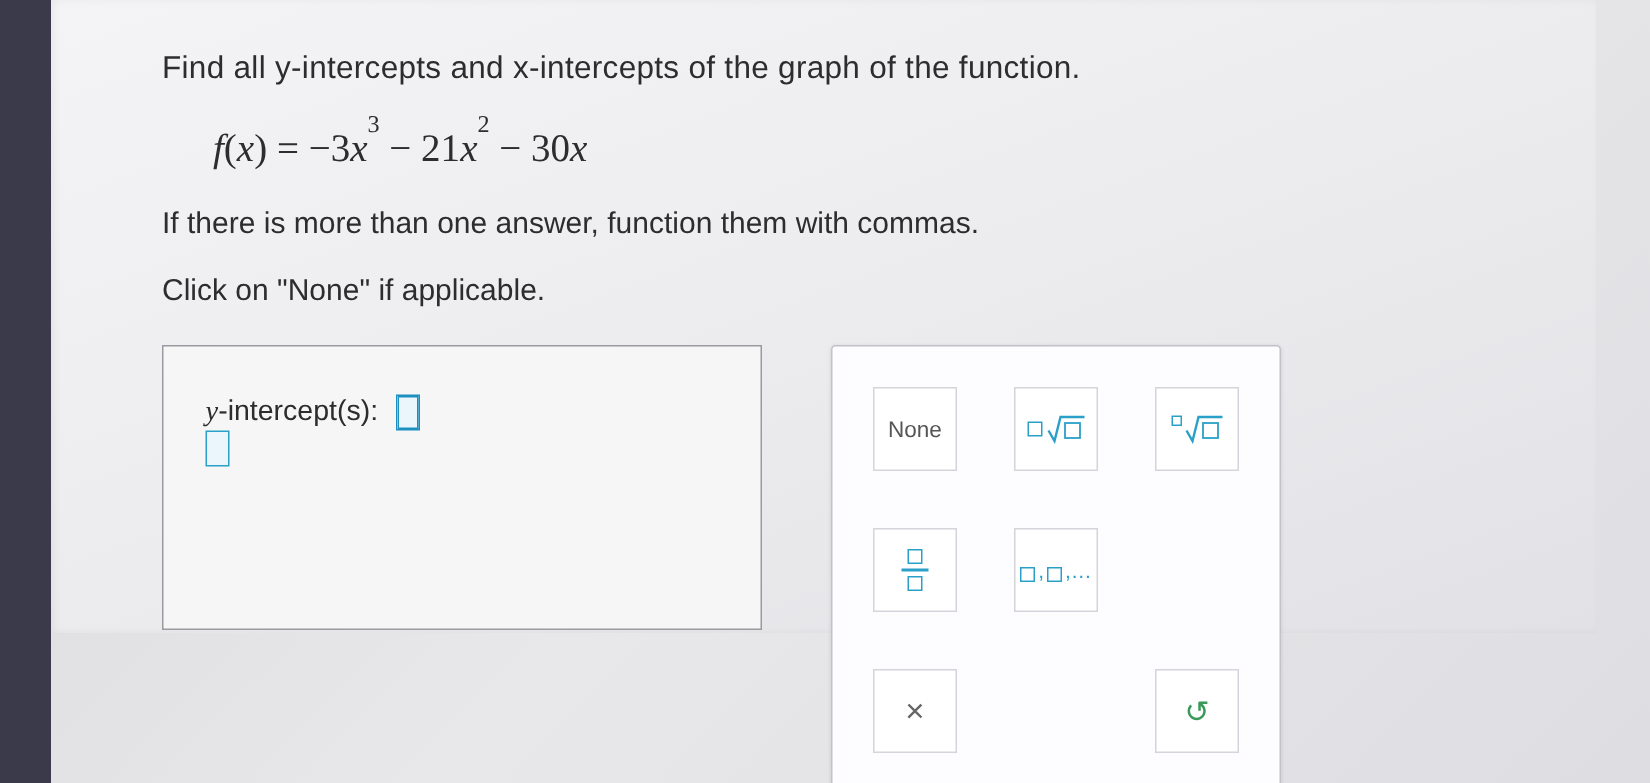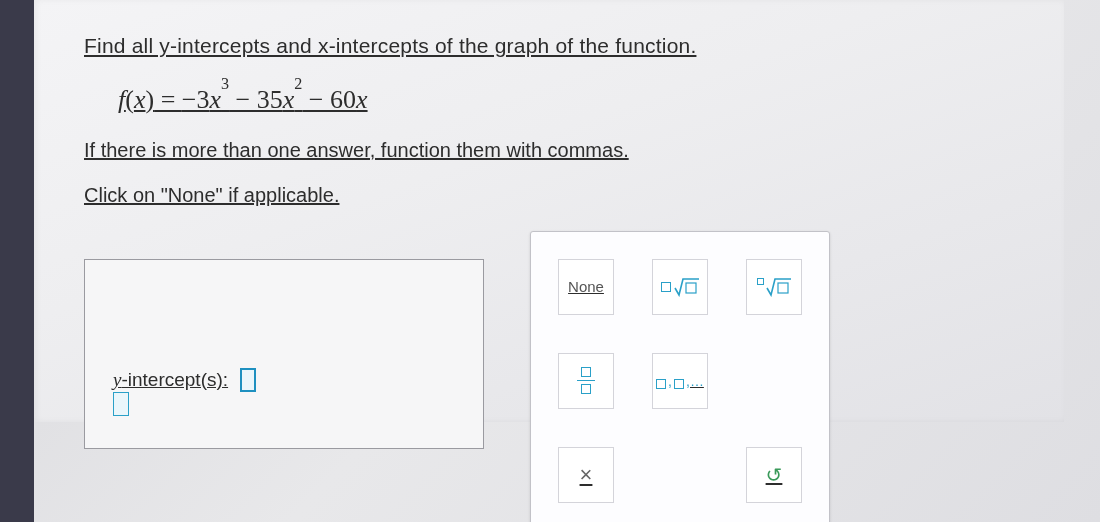--- a/index.html
+++ b/index.html
@@ -10,39 +10,38 @@
     position: relative;
   }
   .left-bar {
     position: absolute; left: 0; top: 0; width: 34px; height: 522px;
     background: #3a3a4a;
   }
   .sheet {
     position: absolute; left: 34px; top: 0; width: 1030px; height: 422px;
     background: linear-gradient(160deg, #f4f4f6 0%, #eeeef0 40%, #e2e2e6 100%);
     box-shadow: inset 2px 0 6px rgba(0,0,0,.05);
-    padding: 34px 60px 20px 50px;
+    padding: 34px 60px 20px 74px;
     color: #2d2d2d;
-    text-decoration: underline;
   }
   .q-line1 { font-size: 21px; letter-spacing: .2px; margin-bottom: 26px; }
   .formula { font-size: 26px; font-family: "Cambria Math", "Times New Roman", serif; font-style: italic; margin: 0 0 24px 34px; white-space: nowrap; }
   .formula .rom { font-style: normal; }
   .formula sup { font-size: .62em; position: relative; top: -.55em; font-style: normal; }
   .q-line2 { font-size: 20px; margin-bottom: 22px; }
   .q-line3 { font-size: 20px; margin-bottom: 24px; }
 
   .work-row { display: flex; gap: 46px; align-items: flex-start; }
 
   .answer-box {
     width: 400px; height: 190px;
     border: 1px solid #9a9aa0;
     background: #f6f6f7;
     padding: 32px 28px;
-    display: flex; flex-direction: column; justify-content: flex-end; margin-top: 28px;
+    display: flex; flex-direction: column; justify-content: flex-start;
   }
   .ans-row { display: flex; align-items: center; gap: 12px; font-size: 19px; font-style: italic; font-family: "Times New Roman", serif; }
   .ans-row .lbl { font-family: "Segoe UI", Arial, sans-serif; font-style: normal; }
   .placeholder {
     display: inline-block; width: 16px; height: 24px;
     border: 1px solid #2aa0c8; background: #eaf6fb;
     vertical-align: middle;
   }
   .placeholder.cursor { border-color:#1e90c0; box-shadow: 0 0 0 1px #1e90c0 inset; }
 
@@ -73,21 +72,21 @@
 </head>
 <body>
 
 <div class="left-bar"></div>
 
 <div class="sheet">
 
   <p class="q-line1">Find all y-intercepts and x-intercepts of the graph of the function.</p>
 
   <p class="formula">
-    <span>f<span class="rom">(</span>x<span class="rom">)</span></span><span class="rom"> = </span><span><span class="rom">−3</span>x<sup>3</sup><span class="rom"> − 35</span>x<sup>2</sup><span class="rom"> − 60</span>x</span>
+    <span>f<span class="rom">(</span>x<span class="rom">)</span></span><span class="rom"> = </span><span><span class="rom">−3</span>x<sup>3</sup><span class="rom"> − 21</span>x<sup>2</sup><span class="rom"> − 30</span>x</span>
   </p>
 
   <p class="q-line2">If there is more than one answer, function them with commas.</p>
   <p class="q-line3">Click on "None" if applicable.</p>
 
   <div class="work-row">
 
     <div class="answer-box">
       <div class="ans-row">
         <span><span>y</span><span class="lbl">-intercept(s):</span></span>

